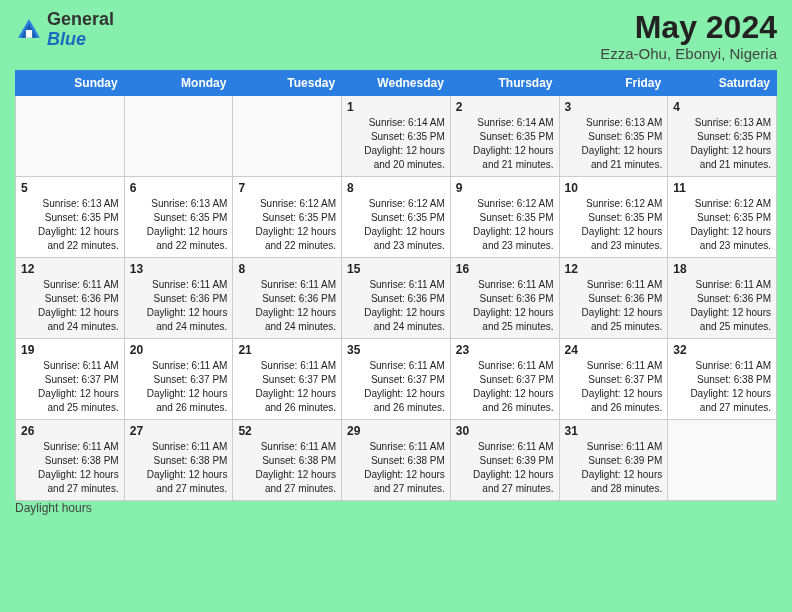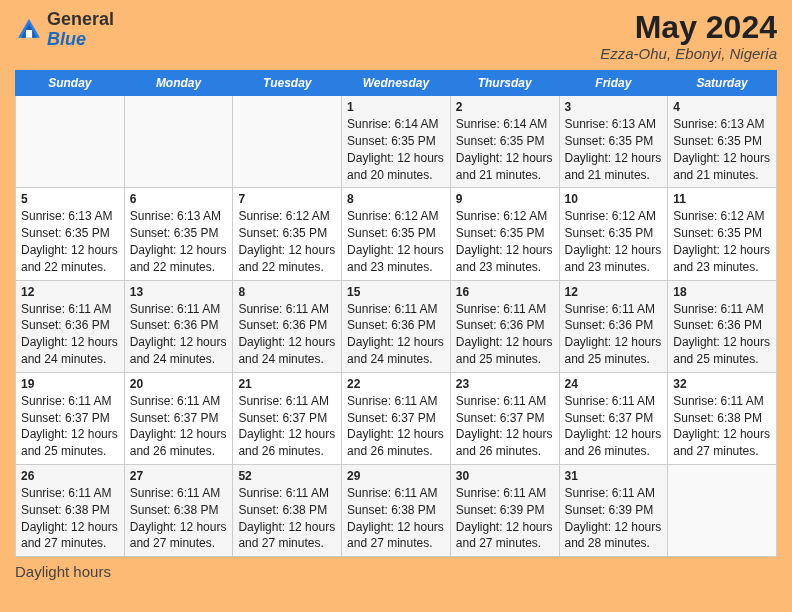--- a/index.html
+++ b/index.html
@@ -7,21 +7,21 @@
       font-family: Arial, sans-serif;
       background: #fff;
       width: 792px;
       min-height: 612px;
       overflow: hidden;
     }
     .page {
       width: 792px;
       min-height: 612px;
       padding: 10px 15px 10px 15px;
-      background: #fdba74;
+      background: #86efac;
     }
     .header {
       display: flex;
       justify-content: space-between;
       align-items: flex-start;
       margin-bottom: 8px;
     }
     .logo {
       display: flex;
       align-items: center;
@@ -43,36 +43,34 @@
     }
     .month-year {
       font-size: 32px;
       font-weight: bold;
       color: #222;
       line-height: 1.1;
     }
     .location {
       font-size: 15px;
       color: #444;
-      font-style: italic;
     }
     .calendar {
       width: 100%;
       border-collapse: collapse;
       border: 1px solid #bbb;
     }
     .calendar th {
       background: #2a7de1;
       color: #fff;
       font-size: 12px;
       font-weight: bold;
-      padding: 5px 16px;
-      text-align: center;
+      padding: 5px 6px;
+      text-align: right;
       border: 1px solid #2a7de1;
-      font-style: italic;
     }
     .calendar td {
       vertical-align: top;
       border: 1px solid #ccc;
       padding: 4px 5px;
       width: calc(100% / 7);
       min-height: 80px;
       font-size: 10px;
       color: #222;
       background: #fff;
@@ -83,23 +81,24 @@
     .calendar tr:nth-child(even) td {
       background: #fff;
     }
     .day-number {
       font-size: 12px;
       font-weight: bold;
       display: block;
       margin-bottom: 2px;
     }
     .day-info {
-      font-size: 12px;
+      font-size: 10px;
       line-height: 1.4;
       color: #222;
+      text-align: right;
     }
     .empty-cell {
       background: #f9f9f9 !important;
     }
   </style>
 </head>
 <body>
 <div class="page">
 
   <div class="header">
@@ -263,21 +262,21 @@
 Sunset: 6:37 PM
 Daylight: 12 hours and 26 minutes.</div>
           </td>
           <td>
             <span class="day-number">21</span>
             <div class="day-info" style="white-space: pre-line;">Sunrise: 6:11 AM
 Sunset: 6:37 PM
 Daylight: 12 hours and 26 minutes.</div>
           </td>
           <td>
-            <span class="day-number">22</span>
+            <span class="day-number">35</span>
             <div class="day-info" style="white-space: pre-line;">Sunrise: 6:11 AM
 Sunset: 6:37 PM
 Daylight: 12 hours and 26 minutes.</div>
           </td>
           <td>
             <span class="day-number">23</span>
             <div class="day-info" style="white-space: pre-line;">Sunrise: 6:11 AM
 Sunset: 6:37 PM
 Daylight: 12 hours and 26 minutes.</div>
           </td>
@@ -329,14 +328,14 @@
             <span class="day-number">31</span>
             <div class="day-info" style="white-space: pre-line;">Sunrise: 6:11 AM
 Sunset: 6:39 PM
 Daylight: 12 hours and 28 minutes.</div>
           </td>
           <td class="empty-cell"></td>
         </tr>
       </tbody>
   </table>
 
-  <div style="margin-top:6px; font-size:15px; color:#444;">Daylight hours</div>
+  <div style="font-size:12px; color:#444;">Daylight hours</div>
 </div>
 
 </body></html>

